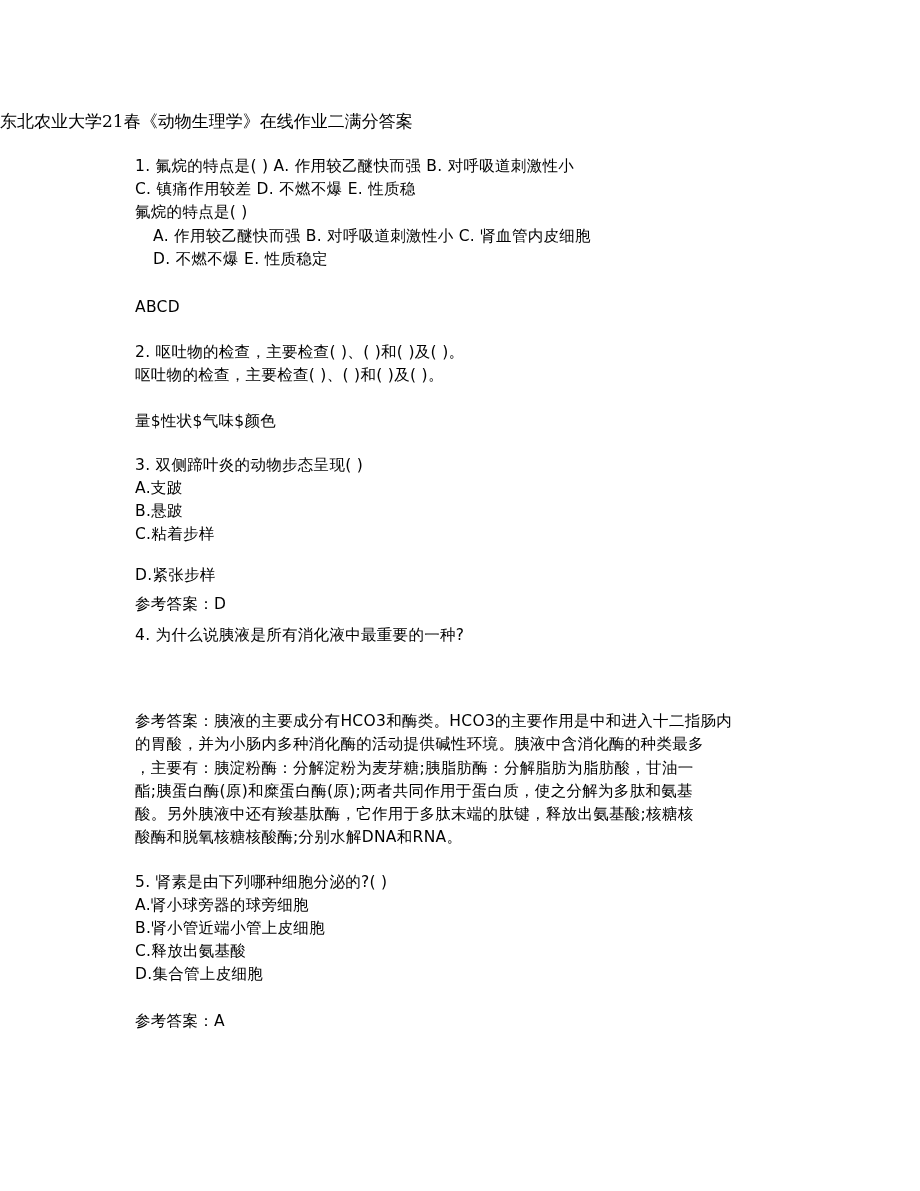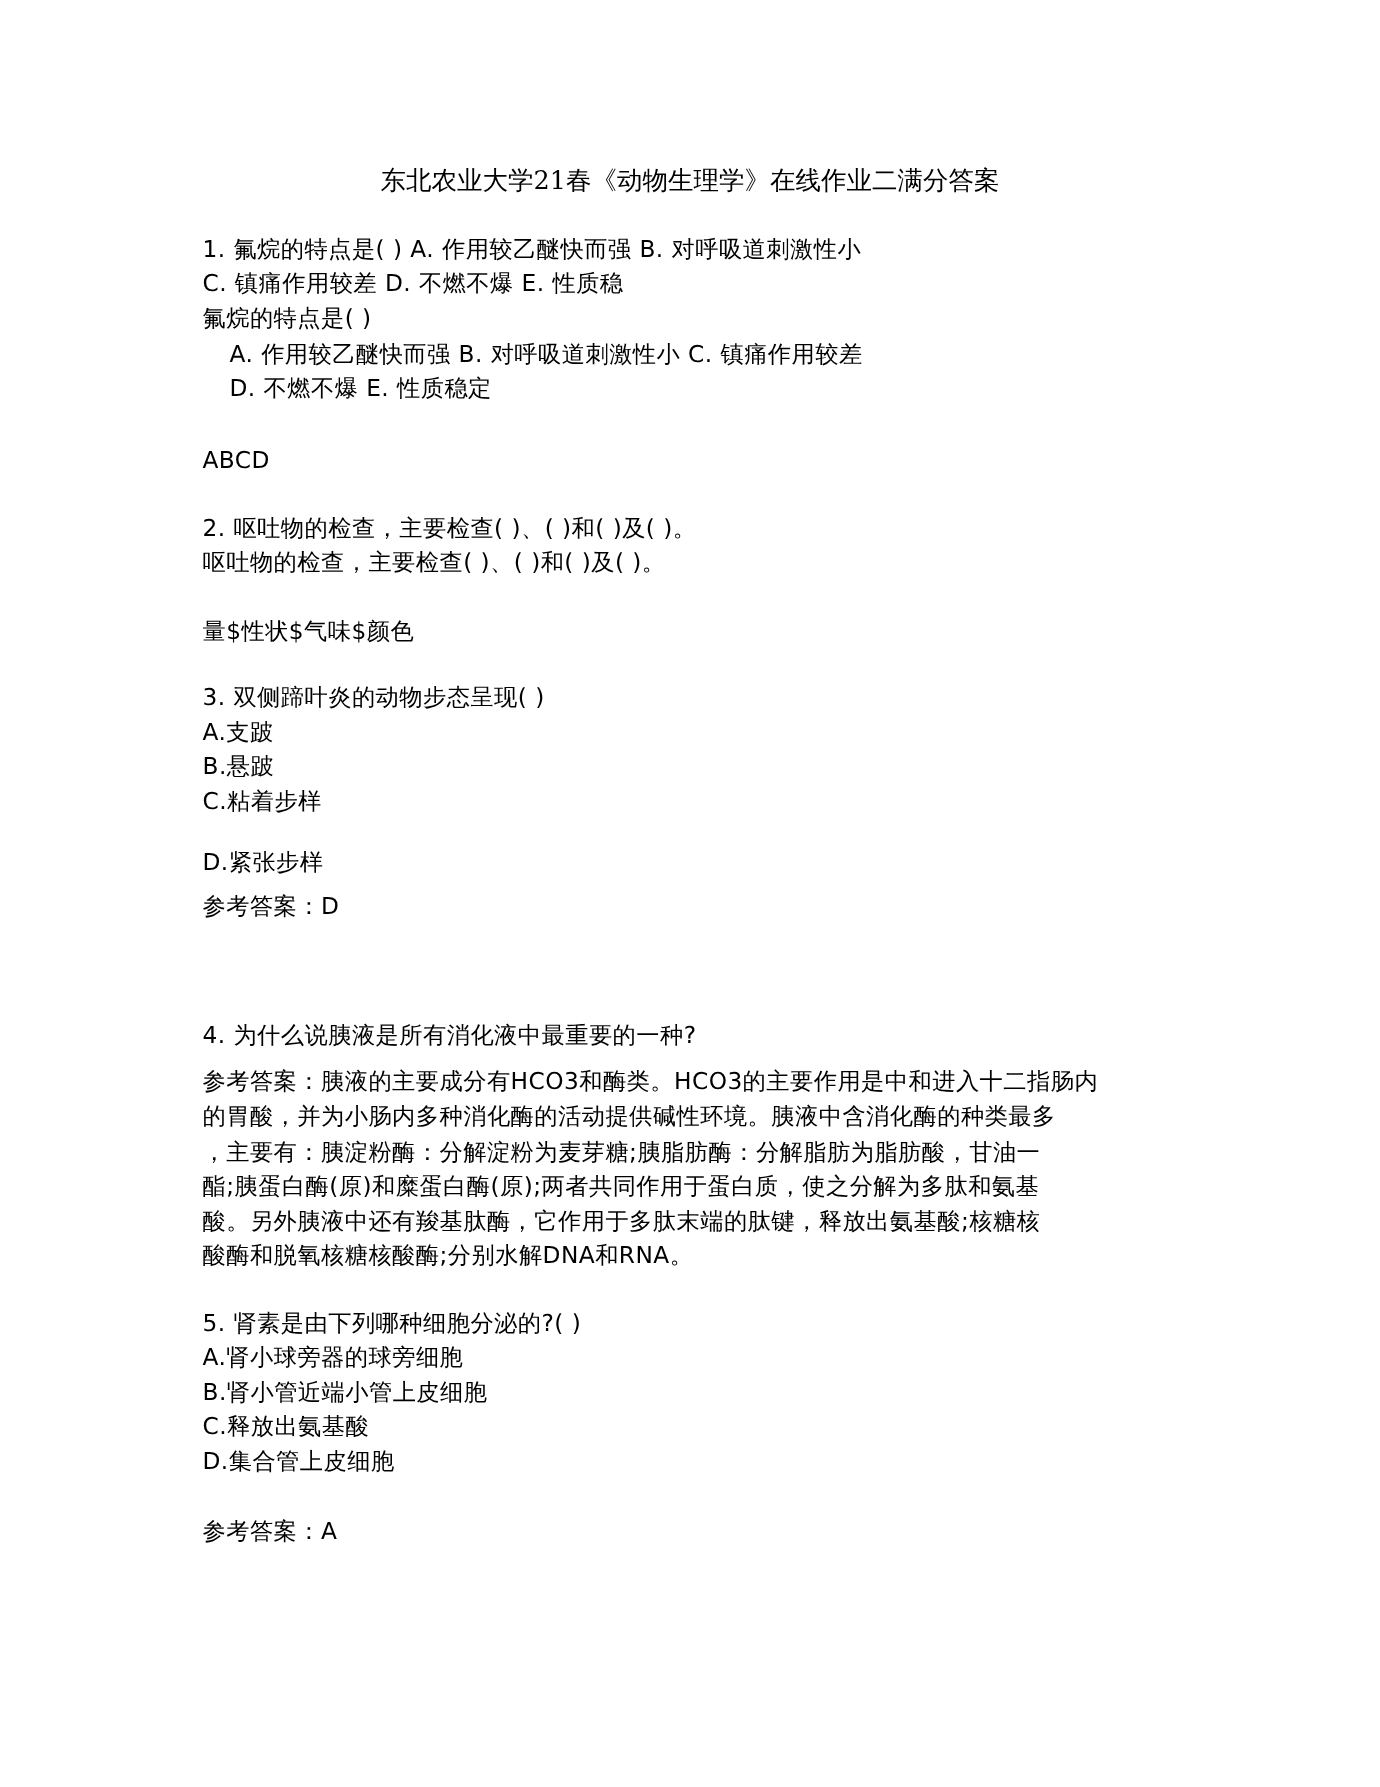--- a/index.html
+++ b/index.html
@@ -1,19 +1,18 @@
 <!DOCTYPE html>
 <html><head>
   <meta charset="utf-8">
   <style>
     html, body { margin: 0; padding: 0; background: #ffffff; }
     body { width: 920px; height: 1191px; position: relative; overflow: hidden; color: #000; }
     .title {
       position: absolute; left: 0; width: 920px; top: 109px;
-      text-align: center;
       font-family: "DejaVu Serif", "Liberation Serif", serif;
       font-size: 17px; line-height: 24px; white-space: nowrap;
     }
     .line {
       position: absolute; left: 135px;
       font-family: "DejaVu Sans", "Liberation Sans", sans-serif;
       font-size: 15.5px; line-height: 22px; white-space: nowrap;
       letter-spacing: 0.3px;
       text-align: right;
     }
@@ -21,36 +20,36 @@
   </style>
 </head>
 <body>
 
 <div>
   <div class="title">东北农业大学21春《动物生理学》在线作业二满分答案</div>
 
   <div class="line" style="top:155px">1. 氟烷的特点是( )  A. 作用较乙醚快而强   B. 对呼吸道刺激性小</div>
   <div class="line" style="top:178px">C. 镇痛作用较差    D. 不燃不爆   E. 性质稳</div>
   <div class="line" style="top:201px">氟烷的特点是( )</div>
-  <div class="line indent" style="top:225px">A. 作用较乙醚快而强  B. 对呼吸道刺激性小   C. 镇痛作用较差</div>
+  <div class="line indent" style="top:225px">A. 作用较乙醚快而强  B. 对呼吸道刺激性小   C. 肾血管内皮细胞</div>
   <div class="line indent" style="top:248px">D. 不燃不爆  E. 性质稳定</div>
   <div class="line" style="top:296px">ABCD</div>
 
   <div class="line" style="top:341px">2. 呕吐物的检查，主要检查(  )、(  )和(  )及(  )。</div>
   <div class="line" style="top:364px">呕吐物的检查，主要检查(  )、(  )和(  )及(  )。</div>
   <div class="line" style="top:410px">量$性状$气味$颜色</div>
 
   <div class="line" style="top:454px">3. 双侧蹄叶炎的动物步态呈现(  )</div>
   <div class="line" style="top:477px">A.支跛</div>
   <div class="line" style="top:500px">B.悬跛</div>
   <div class="line" style="top:523px">C.粘着步样</div>
   <div class="line" style="top:564px">D.紧张步样</div>
   <div class="line" style="top:593px">参考答案：D</div>
 
-  <div class="line" style="top:679px">4. 为什么说胰液是所有消化液中最重要的一种?</div>
+  <div class="line" style="top:624px">4. 为什么说胰液是所有消化液中最重要的一种?</div>
   <div class="line" style="top:710px">参考答案：胰液的主要成分有HCO3和酶类。HCO3的主要作用是中和进入十二指肠内</div>
   <div class="line" style="top:733px">的胃酸，并为小肠内多种消化酶的活动提供碱性环境。胰液中含消化酶的种类最多</div>
   <div class="line" style="top:757px">，主要有：胰淀粉酶：分解淀粉为麦芽糖;胰脂肪酶：分解脂肪为脂肪酸，甘油一</div>
   <div class="line" style="top:780px">酯;胰蛋白酶(原)和糜蛋白酶(原);两者共同作用于蛋白质，使之分解为多肽和氨基</div>
   <div class="line" style="top:803px">酸。另外胰液中还有羧基肽酶，它作用于多肽末端的肽键，释放出氨基酸;核糖核</div>
   <div class="line" style="top:826px">酸酶和脱氧核糖核酸酶;分别水解DNA和RNA。</div>
 
   <div class="line" style="top:871px">5. 肾素是由下列哪种细胞分泌的?(  )</div>
   <div class="line" style="top:894px">A.肾小球旁器的球旁细胞</div>
   <div class="line" style="top:917px">B.肾小管近端小管上皮细胞</div>

